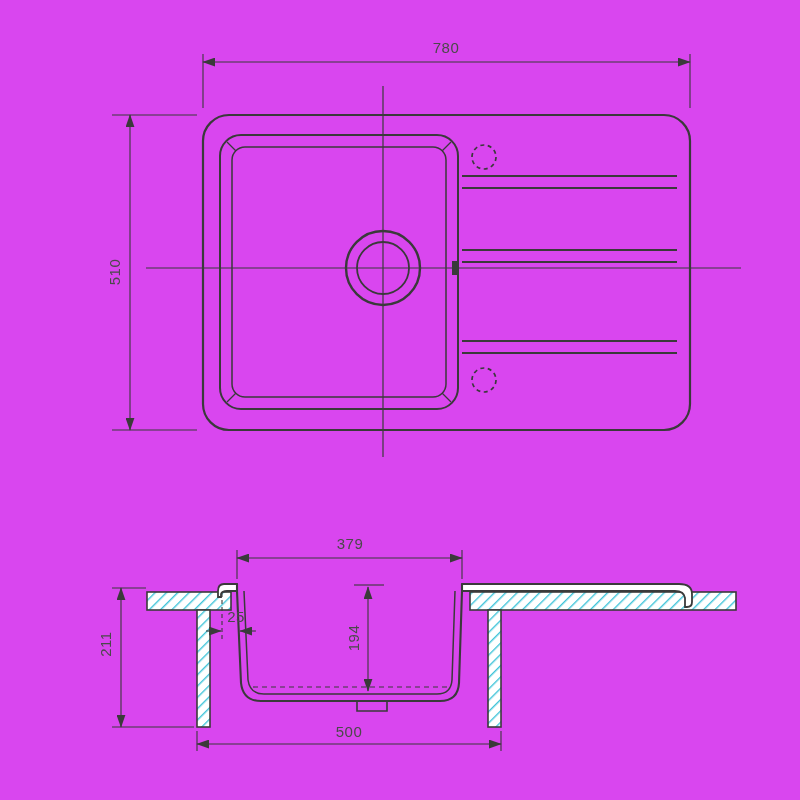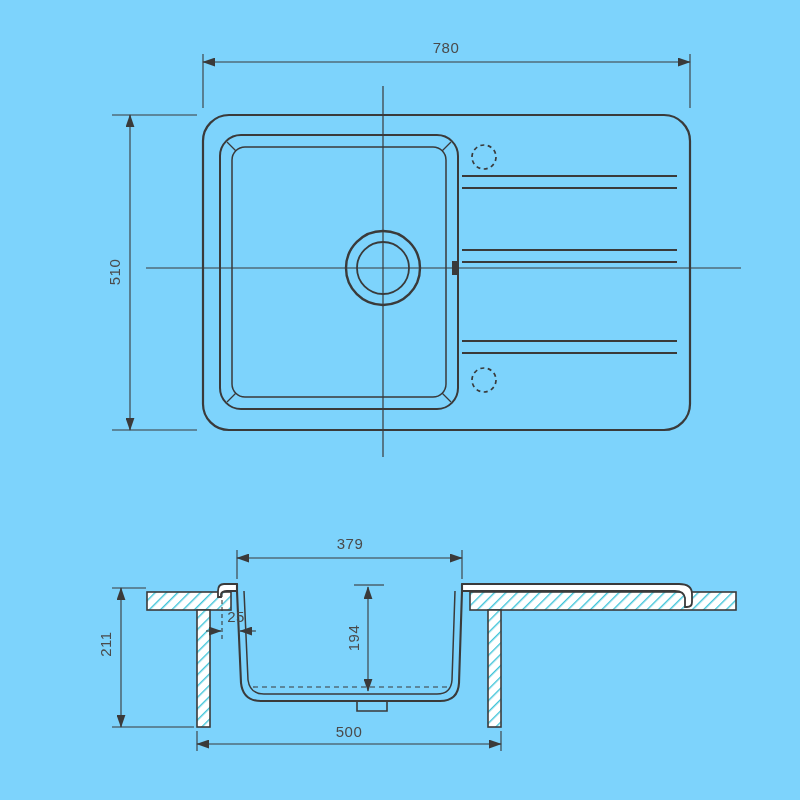--- a/index.html
+++ b/index.html
@@ -5,21 +5,21 @@
   html, body {
     margin: 0;
     padding: 0;
     background: #ffffff;
     font-family: "Liberation Sans", sans-serif;
   }
   .stage {
     position: relative;
     width: 800px;
     height: 800px;
-    background: #7dd3fc;
+    background: #d946ef;
     overflow: hidden;
   }
   svg text {
     font-family: "Liberation Sans", sans-serif;
     font-size: 15px;
     fill: #4a4a4a;
     letter-spacing: 0.5px;
   }
 </style>
 </head>

